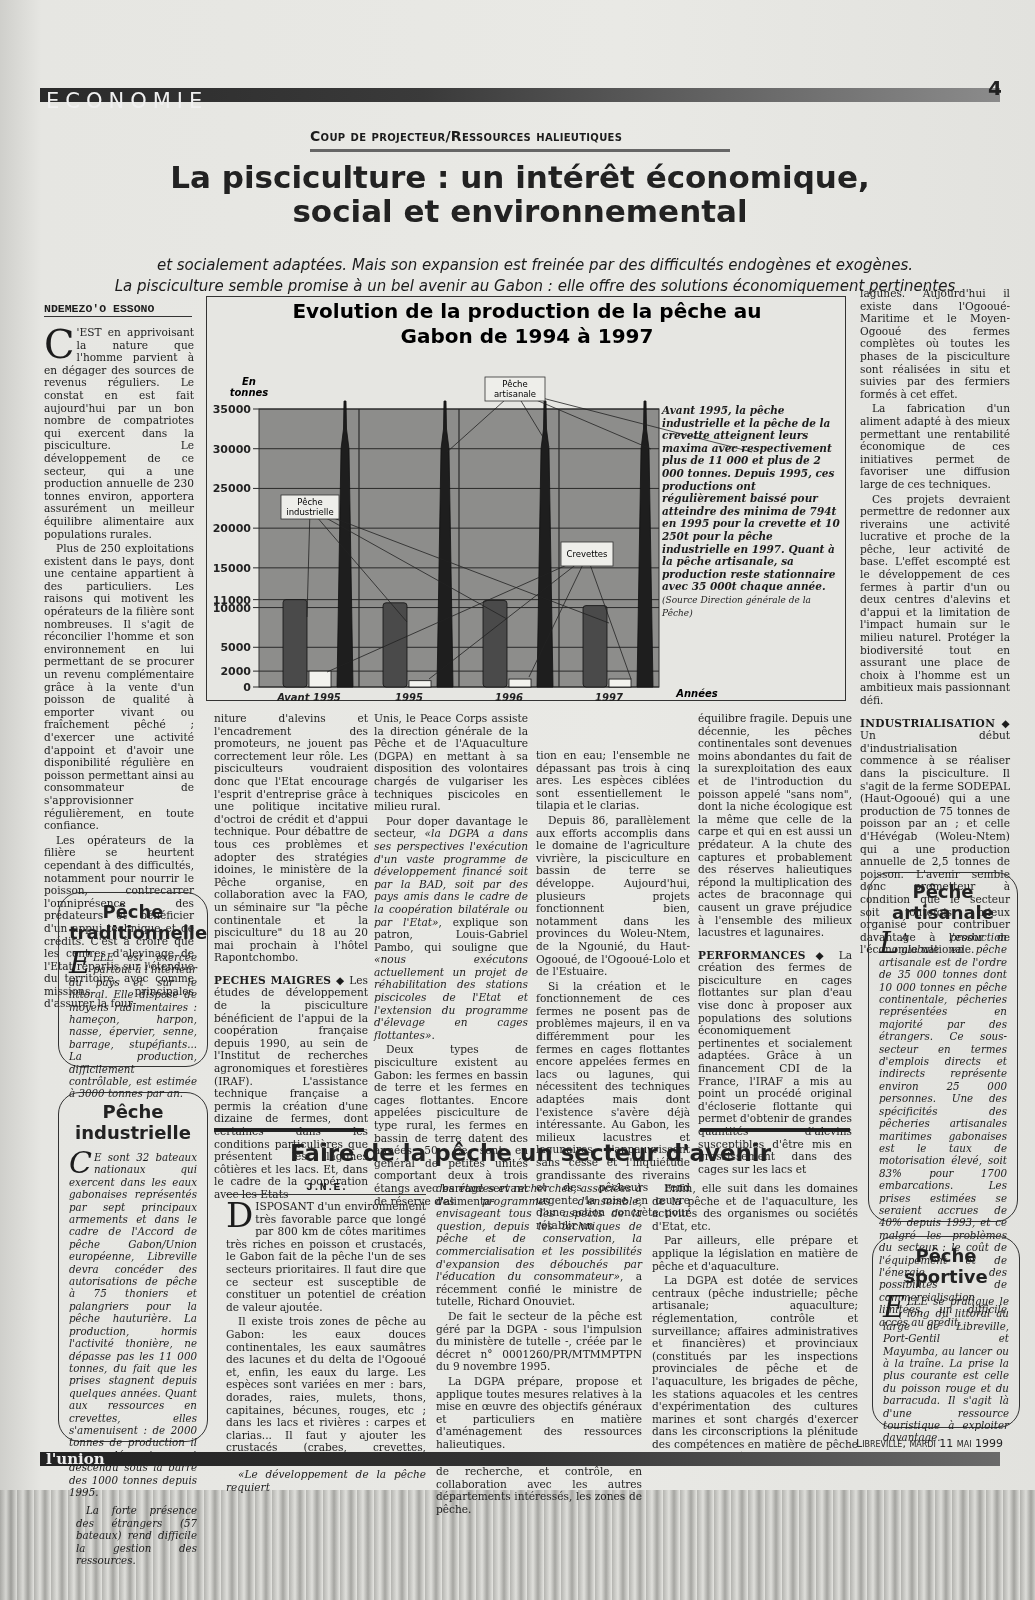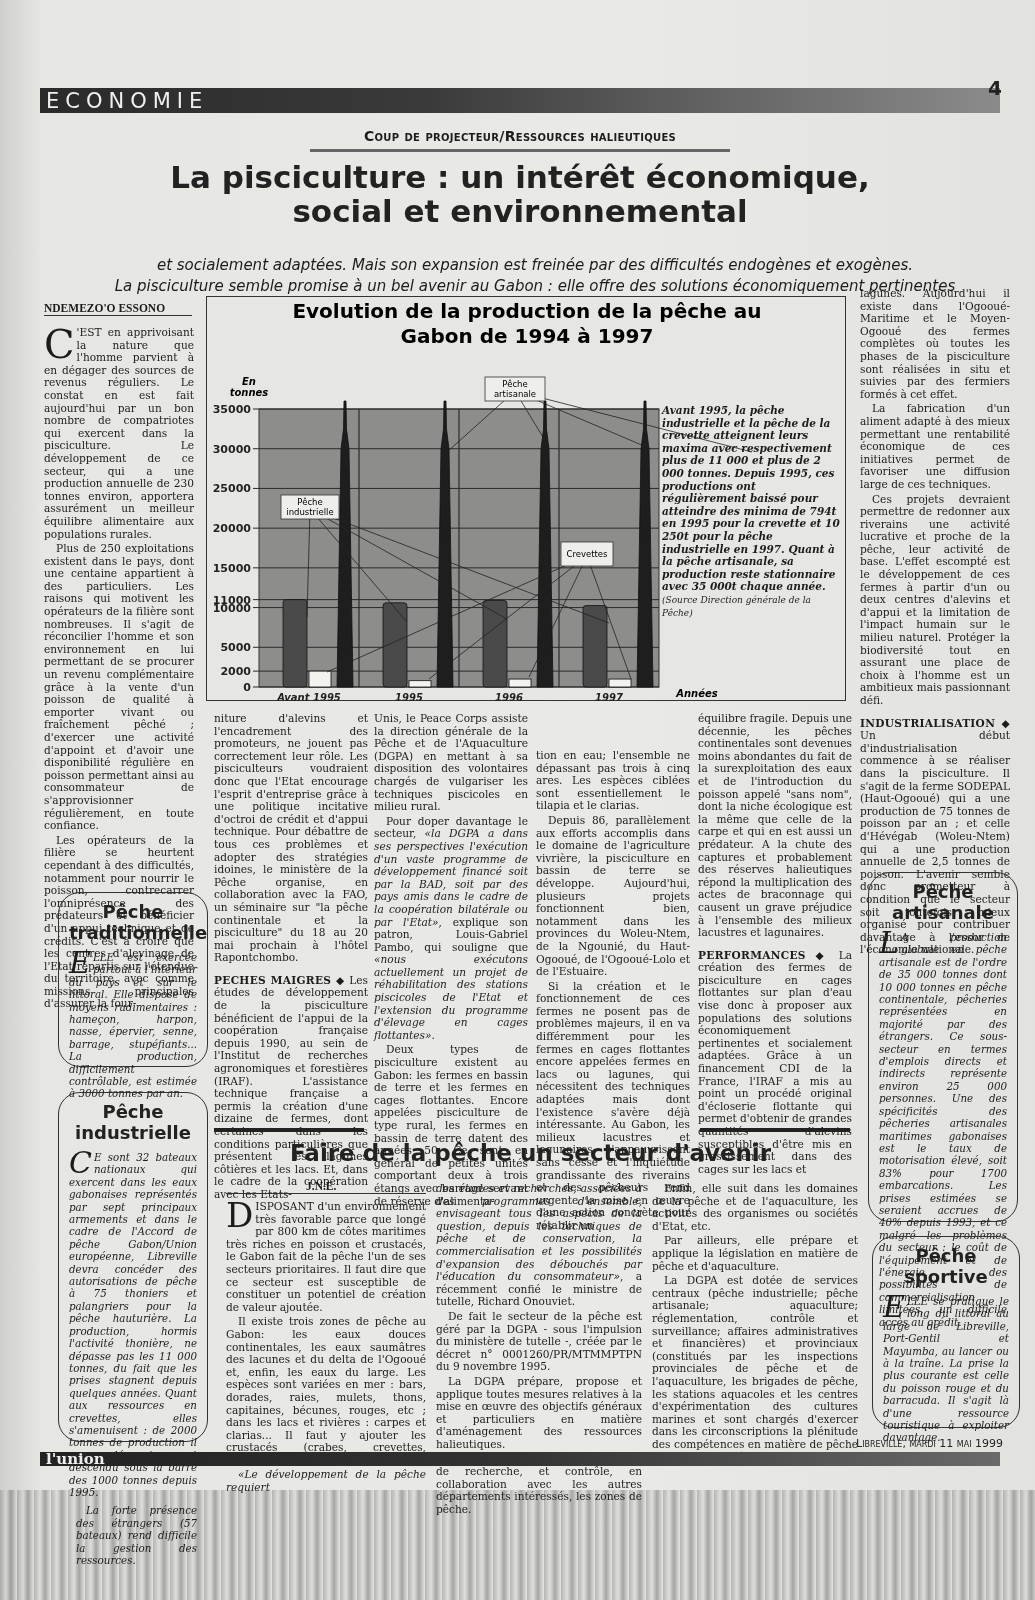--- a/index.html
+++ b/index.html
@@ -15,49 +15,49 @@
     position: absolute; left: 0; top: 0; width: 1035px; height: 1600px;
     background: linear-gradient(90deg,#cfcfcb 0%,#e6e6e2 4%,#e9e9e5 60%,#e2e2de 100%);
   }
   .bottom-edge {
     position: absolute; left: 0; top: 1490px; width: 1035px; height: 110px;
     background: repeating-linear-gradient(90deg,#8a8a86 0px,#d8d8d4 6px,#6e6e6a 11px,#e4e4e0 17px);
     opacity: .55;
   }
   
   .section-band {
-    position: absolute; left: 40px; top: 88px; width: 960px; height: 25px;
+    position: absolute; left: 40px; top: 88px; width: 960px; height: 14px;
     background: linear-gradient(90deg,#2a2a2a 0%,#3a3a3a 40%,#8b8b8b 100%);
   }
   .section-label {
     position: absolute; left: 6px; top: 1px;
     font-family: "DejaVu Sans", sans-serif; font-size: 21px; letter-spacing: 6px;
     color: #f0f0f0; font-weight: 400;
   }
   .page-num {
     position: absolute; left: 988px; top: 76px;
     font-family: "DejaVu Sans", sans-serif; font-weight: bold; font-size: 20px; color: #222;
   }
   .kicker {
-    position: absolute; left: 310px; top: 128px; width: 420px; text-align: center;
+    position: absolute; left: 310px; top: 128px; width: 420px; 
     font-family: "DejaVu Sans", sans-serif; font-weight: bold; font-size: 14px;
     font-variant: small-caps; letter-spacing: .3px;
   }
   .kicker-rule { position:absolute; left:310px; top:149px; width:420px; height:3px; background:#666; }
   .headline {
     position: absolute; left: 120px; top: 160px; width: 800px; text-align: center;
     font-family: "DejaVu Sans", sans-serif; font-weight: bold; font-size: 31px; line-height: 34px;
     color: #222;
   }
   .standfirst {
     position: absolute; left: 60px; top: 255px; width: 950px; text-align: center;
     font-family: "DejaVu Sans", sans-serif; font-style: italic; font-size: 15px; line-height: 21px;
   }
   .byline {
-    position: absolute; font-family: Liberation Serif, serif; font-size: 11.5px; font-weight: bold;
+    position: absolute; font-family: Liberation Mono, monospace; font-size: 11.5px; font-weight: bold;
     border-bottom: 1.5px solid #333; padding-bottom: 1px;
   }
   .col {
     position: absolute; font-family: "DejaVu Serif", serif; font-size: 10.6px; line-height: 12.6px;
     text-align: justify; hyphens: auto;
   }
   .col p { text-indent: 12px; margin-bottom: 2px; }
   .col p.first { text-indent: 0; }
   .dropcap { float: left; font-size: 40px; line-height: 32px; margin-right: 2px; margin-top: 2px; }
   .col .sub { font-weight: bold; letter-spacing: .3px; }

